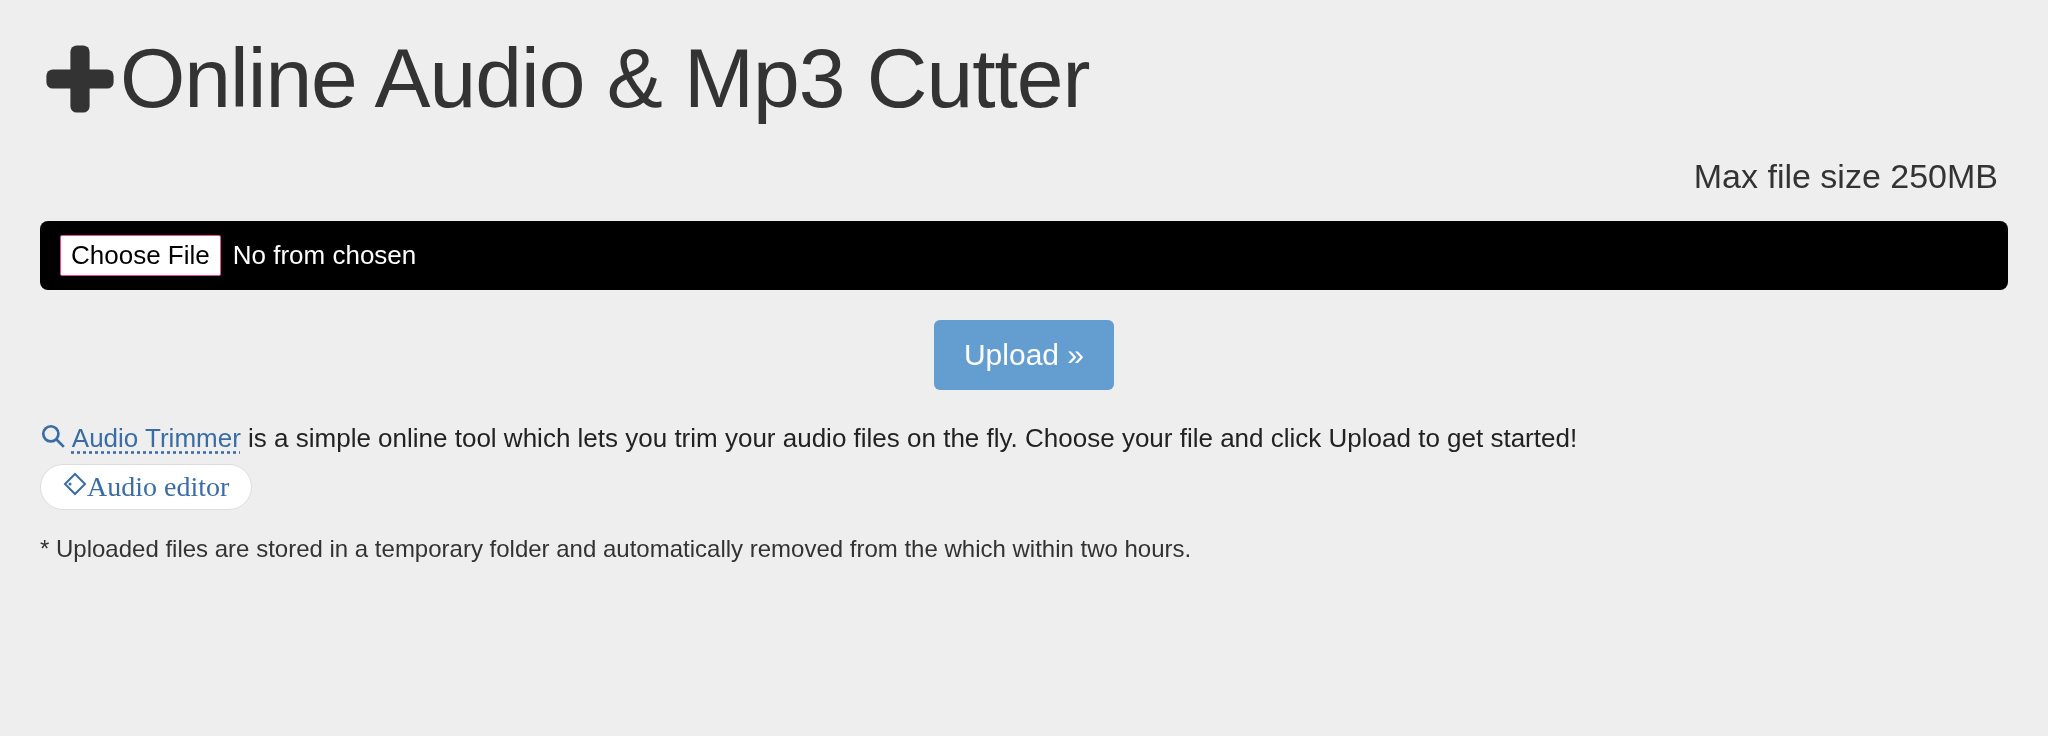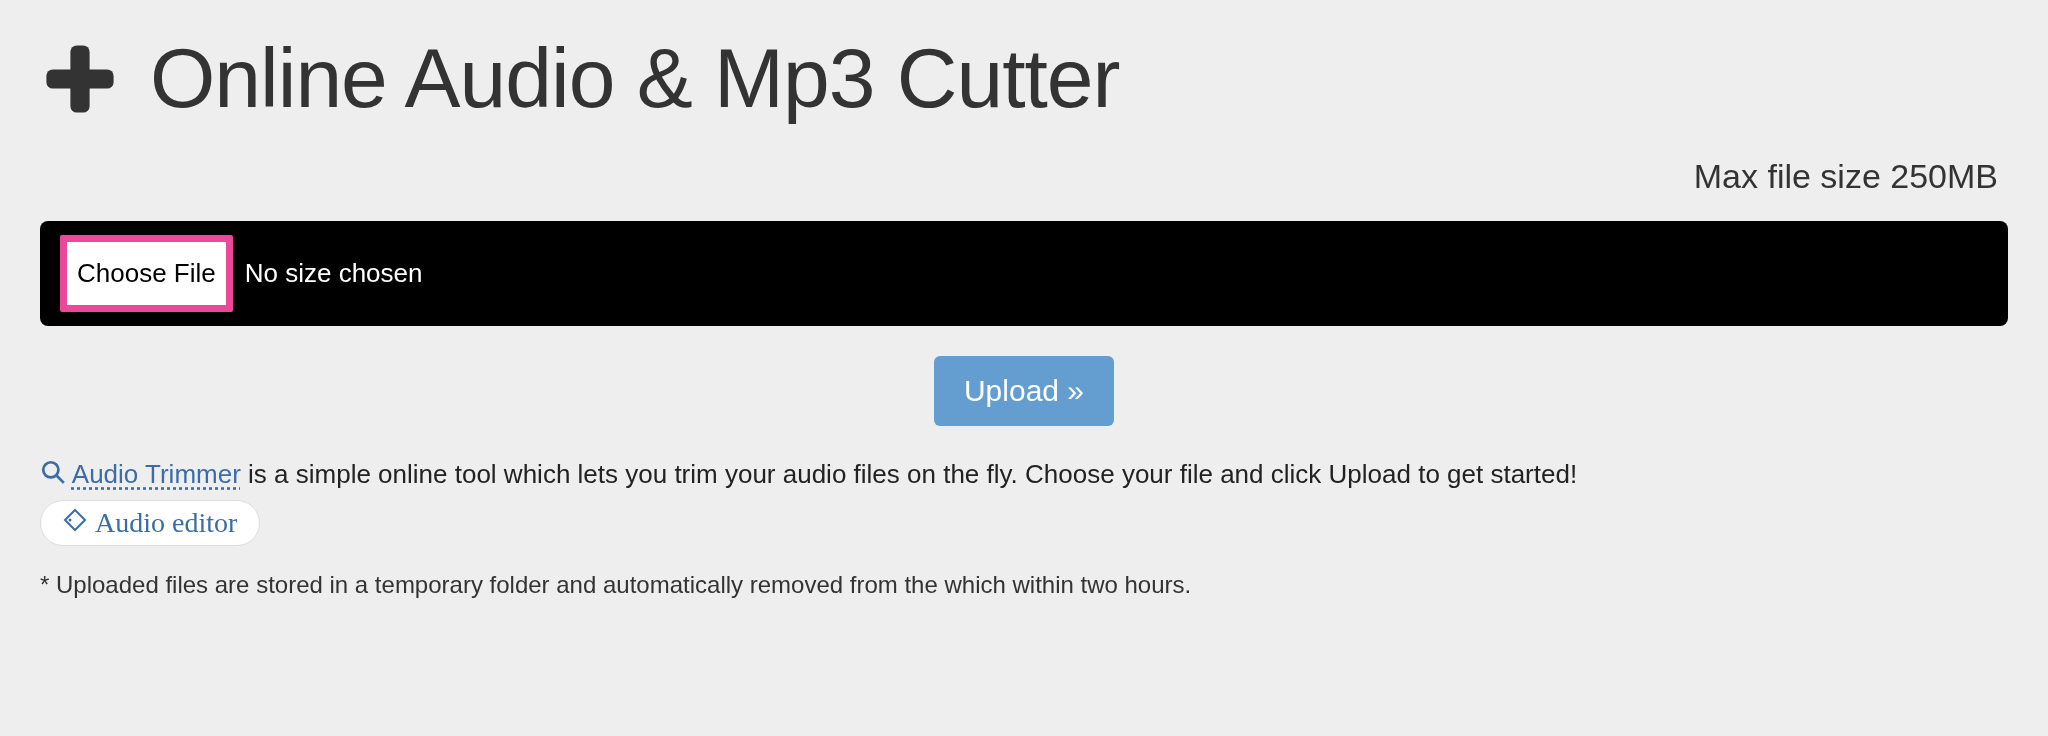--- a/index.html
+++ b/index.html
@@ -12,21 +12,20 @@
       font-family: Arial, Helvetica, sans-serif;
       background: #eeeeee;
       width: 2048px;
       height: 736px;
       padding: 20px 40px;
     }
     
     .page-title {
       display: flex;
       align-items: center;
-      gap: 30px;
       margin-top: 10px;
       margin-bottom: 30px;
     }
     
     .plus-icon {
       width: 80px;
       height: 80px;
       position: relative;
       display: inline-block;
     }
@@ -57,22 +56,22 @@
       border-radius: 8px;
       padding: 14px 20px;
       display: flex;
       align-items: center;
       gap: 12px;
       margin-bottom: 30px;
     }
     
     .choose-file-btn {
       background: #ffffff;
-      border: 7px solid #ec4899;
-      padding: 16px 10px;
+      border: 1px solid #ec4899;
+      padding: 4px 10px;
       font-size: 26px;
       font-family: Arial, sans-serif;
       color: #000000;
       cursor: pointer;
       border-radius: 2px;
     }
     
     .file-status {
       color: #ffffff;
       font-size: 26px;
@@ -116,21 +115,20 @@
     .audio-trimmer-link {
       color: #3a6da7;
       text-decoration: underline;
       text-decoration-style: dotted;
       text-underline-offset: 4px;
     }
     
     .tag-pill {
       display: inline-flex;
       align-items: center;
-      gap: 8px;
       background: #ffffff;
       border: 1px solid #dddddd;
       border-radius: 999px;
       padding: 6px 22px;
       font-size: 28px;
       color: #3a6da7;
       font-family: Georgia, 'Times New Roman', serif;
       cursor: pointer;
       margin-top: 6px;
       margin-bottom: 25px;
@@ -161,21 +159,21 @@
       <rect x="8" y="38" width="84" height="24" rx="8"></rect>
     </svg>
   </span>
   <h1 class="title-text">Online Audio &amp; Mp3 Cutter</h1>
 </div>
 
 <div class="max-size">Max file size 250MB</div>
 
 <div class="upload-bar">
   <button class="choose-file-btn">Choose File</button>
-  <span class="file-status">No size chosen</span>
+  <span class="file-status">No from chosen</span>
 </div>
 
 <div class="upload-row">
   <button class="upload-btn">Upload »</button>
 </div>
 
 <p class="description">
   <span class="desc-search-icon">
     <svg viewBox="0 0 24 24">
       <circle cx="10" cy="10" r="7"></circle>

